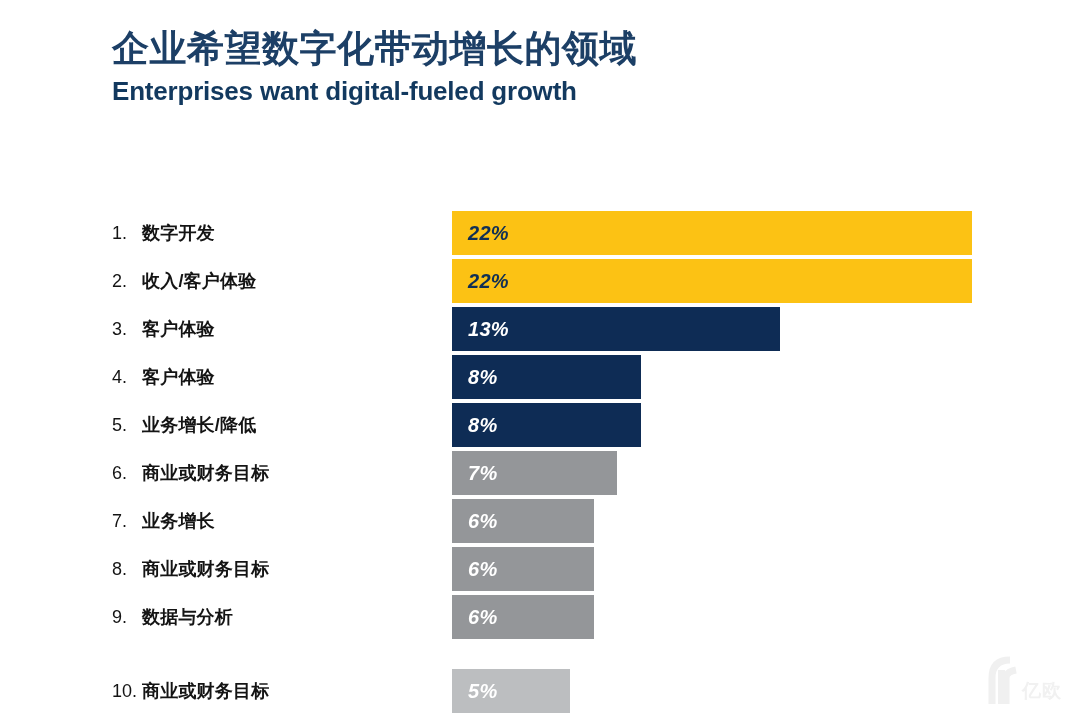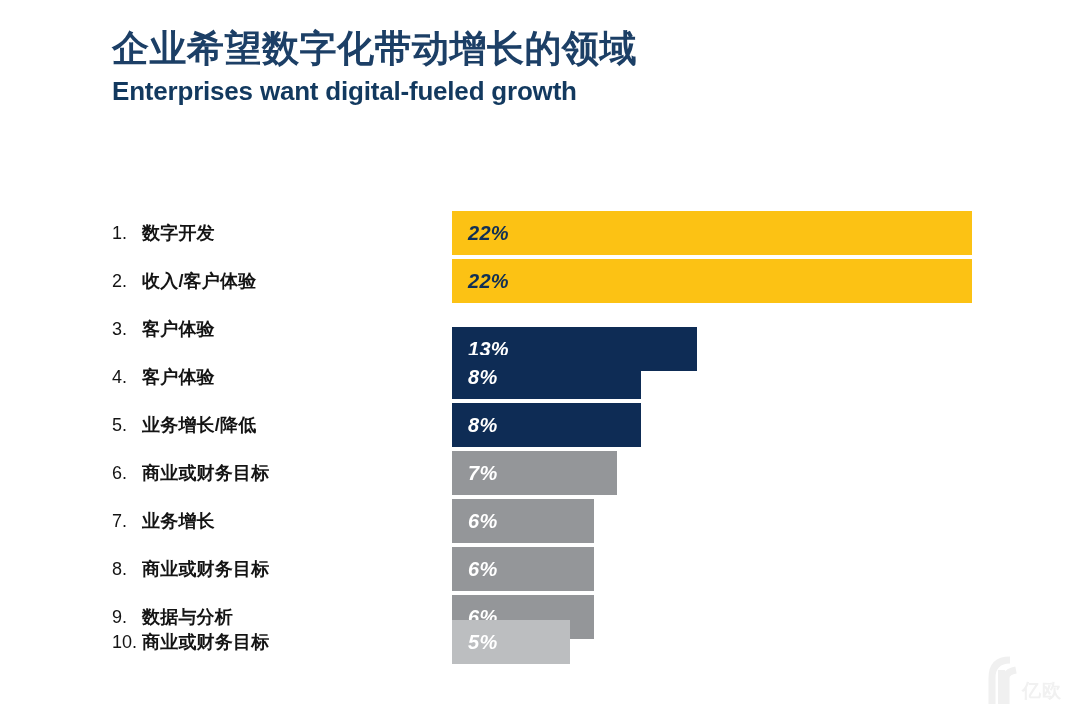--- a/index.html
+++ b/index.html
@@ -164,21 +164,21 @@
             <span class="value" style="color: rgb(16, 47, 85);">22%</span>
           </div>
         </div>
       </div>
       <div class="row" style="top: 305px;">
         <div class="row-label">
           <span class="idx">3.</span>
           <span class="name">客户体验</span>
         </div>
         <div class="bar-track" style="left: 452px;">
-          <div class="bar" style="width: 245px; background: rgb(14, 44, 85); margin-top: 20px;">
+          <div class="bar" style="width: 328px; background: rgb(14, 44, 85);">
             <span class="value" style="color: rgb(255, 255, 255);">13%</span>
           </div>
         </div>
       </div>
       <div class="row" style="top: 353px;">
         <div class="row-label">
           <span class="idx">4.</span>
           <span class="name">客户体验</span>
         </div>
         <div class="bar-track" style="left: 452px;">
@@ -235,21 +235,21 @@
         <div class="row-label">
           <span class="idx">9.</span>
           <span class="name">数据与分析</span>
         </div>
         <div class="bar-track" style="left: 452px;">
           <div class="bar" style="width: 142px; background: rgb(148, 150, 153);">
             <span class="value" style="color: rgb(255, 255, 255);">6%</span>
           </div>
         </div>
       </div>
-      <div class="row" style="top: 618px;">
+      <div class="row" style="top: 667px;">
         <div class="row-label">
           <span class="idx">10.</span>
           <span class="name">商业或财务目标</span>
         </div>
         <div class="bar-track" style="left: 452px;">
           <div class="bar" style="width: 118px; background: rgb(188, 190, 192);">
             <span class="value" style="color: rgb(255, 255, 255);">5%</span>
           </div>
         </div>
       </div>

